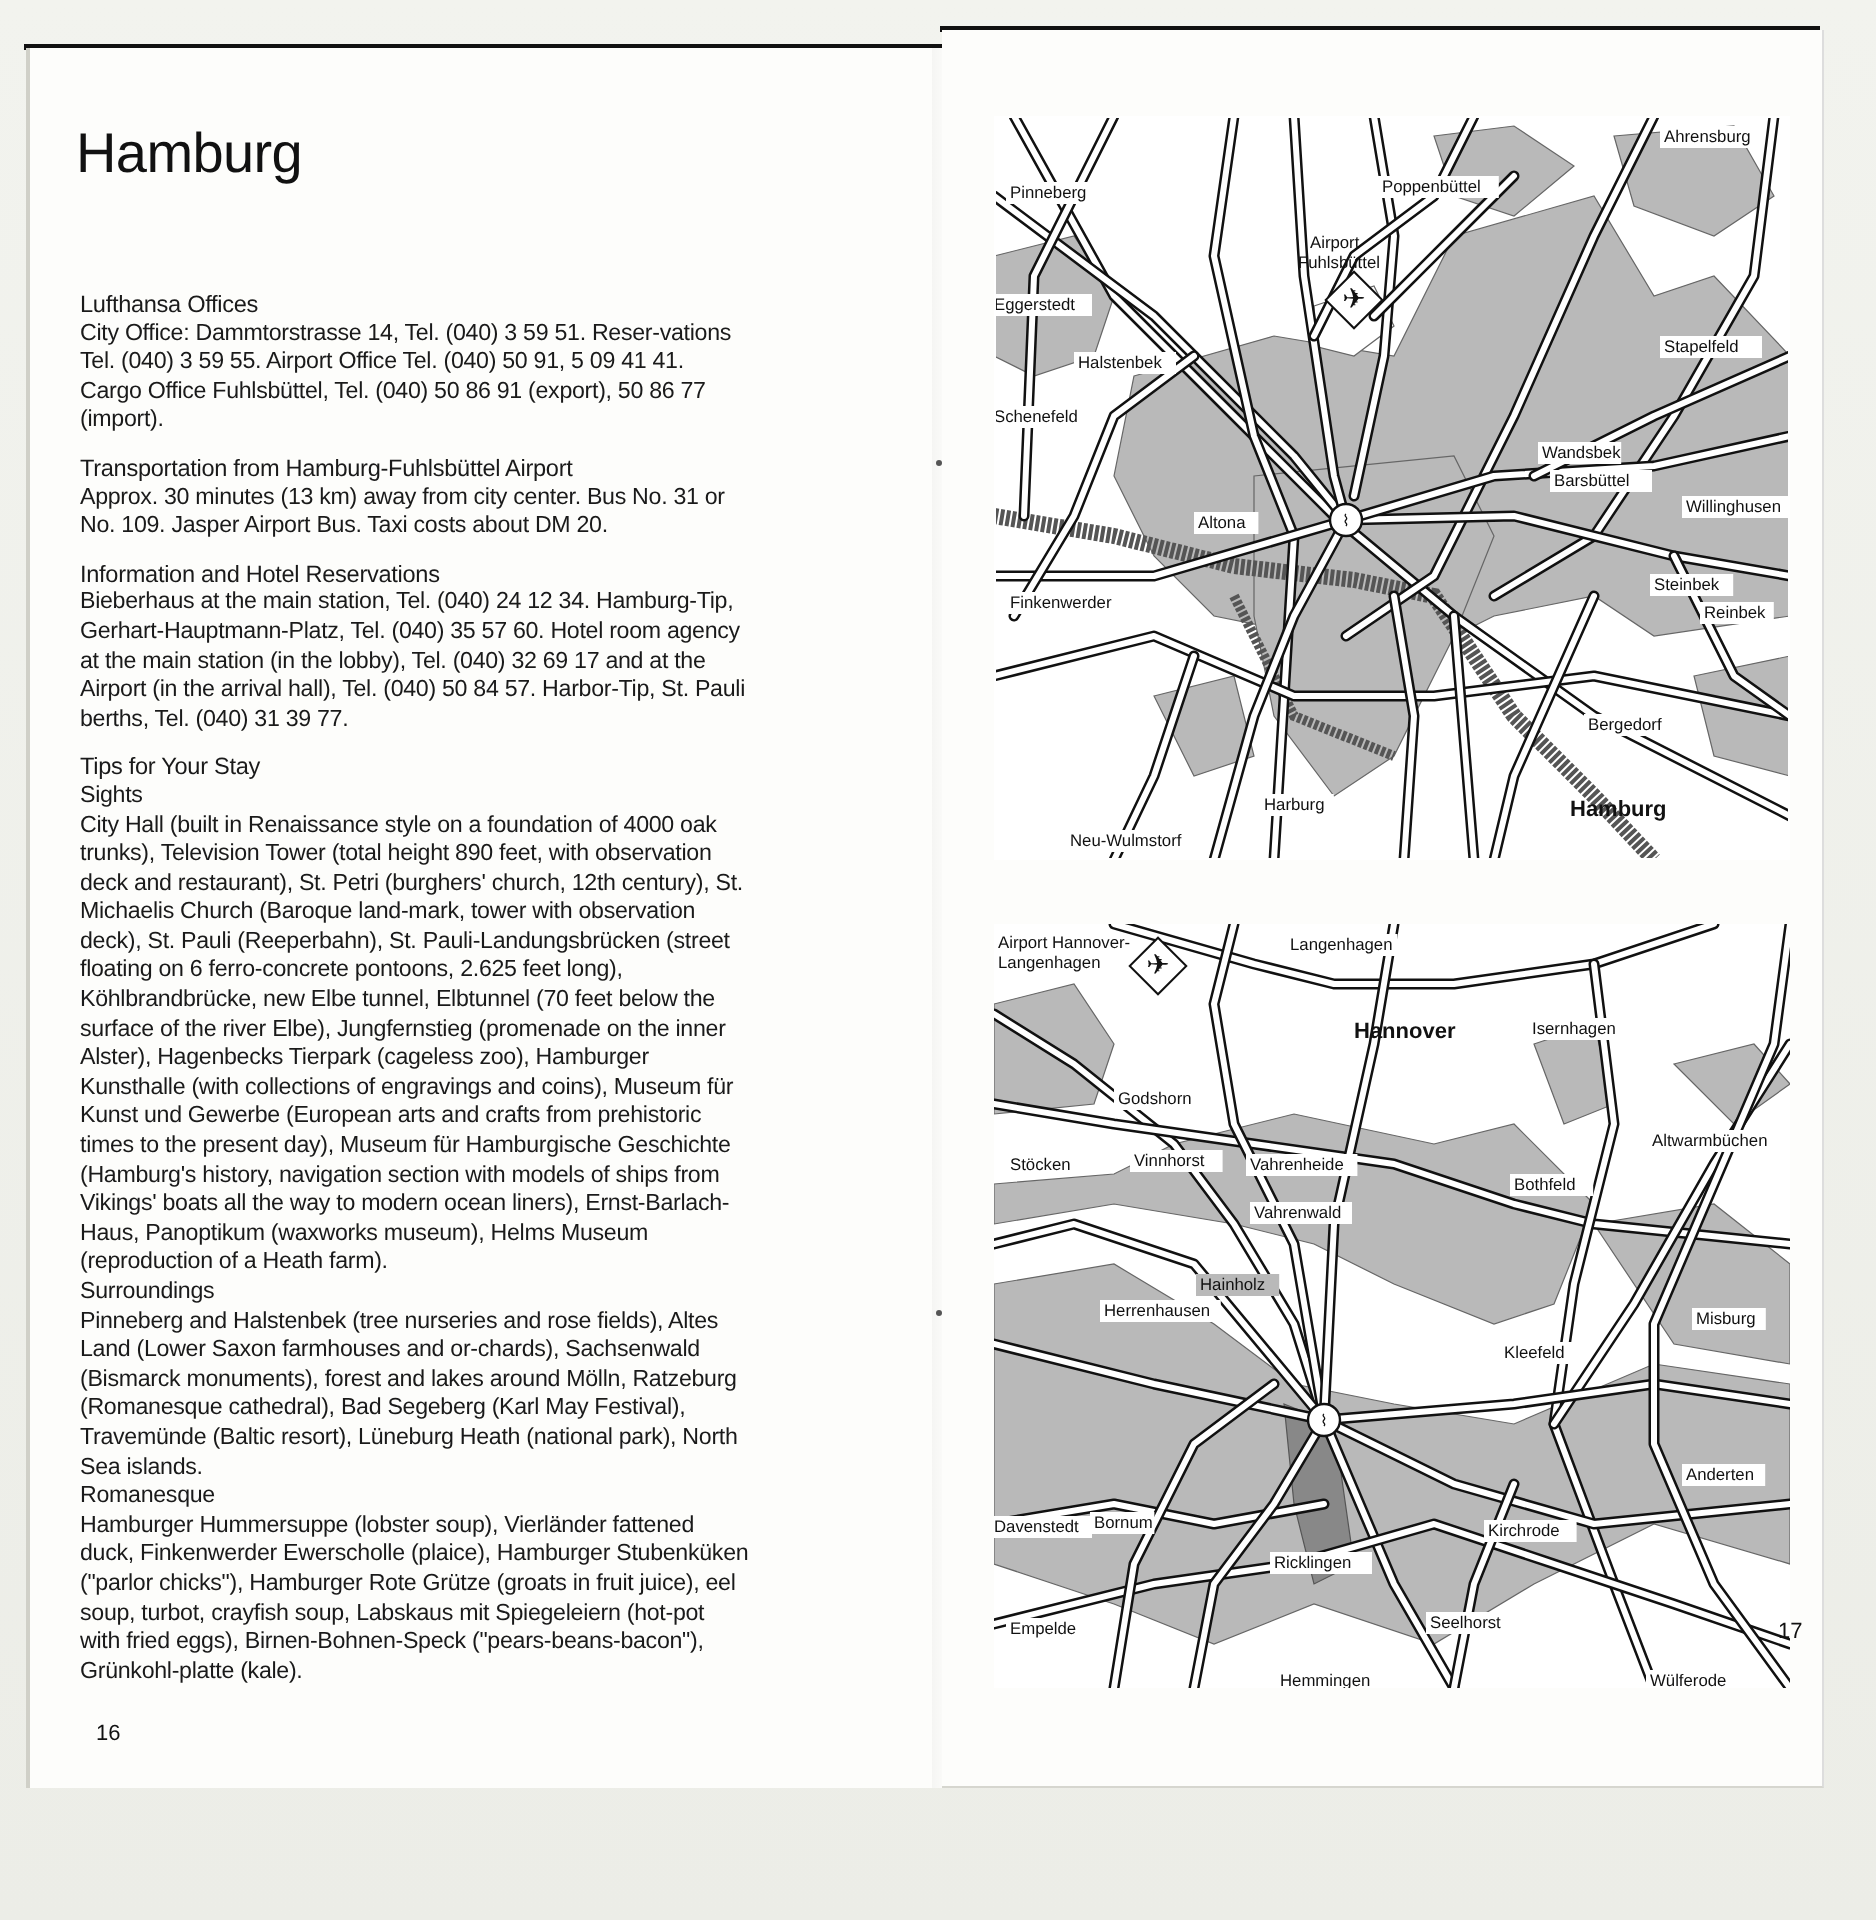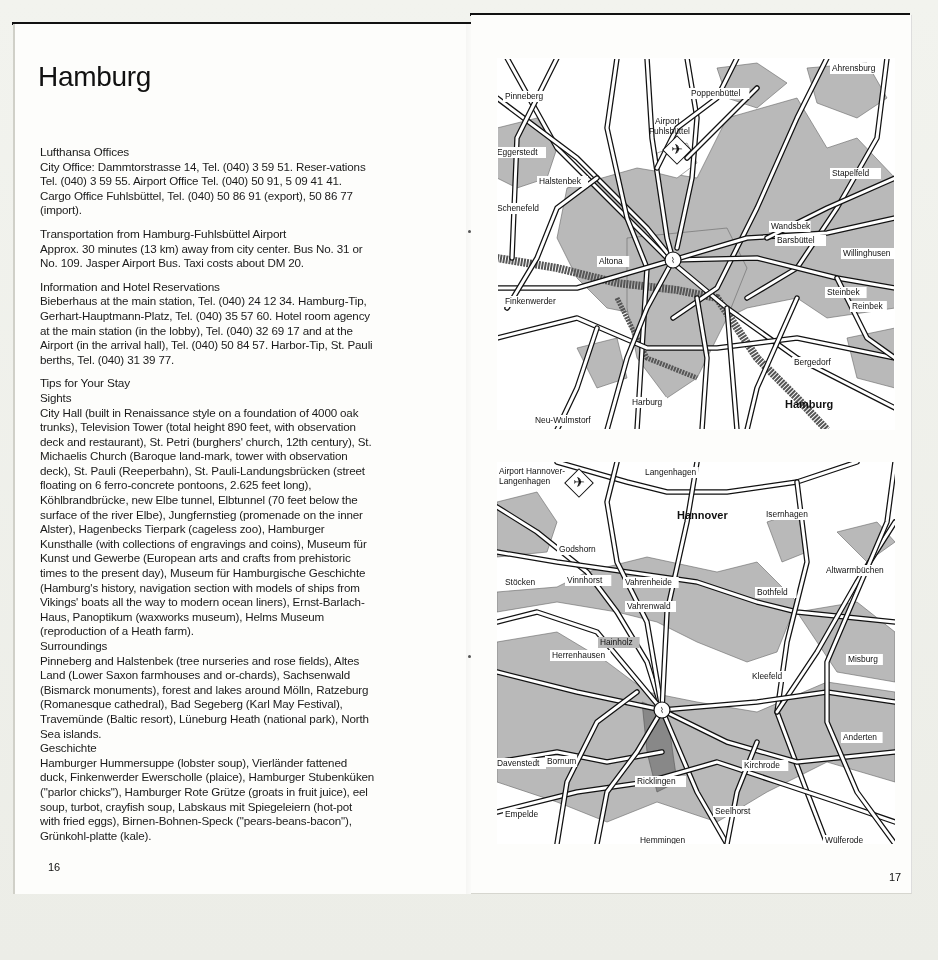--- a/index.html
+++ b/index.html
@@ -47,21 +47,21 @@
   <div class="section">
     <h3>Information and Hotel Reservations</h3>
     <p>Bieberhaus at the main station, Tel. (040) 24 12 34. Hamburg-Tip, Gerhart-Hauptmann-Platz, Tel. (040) 35 57 60. Hotel room agency at the main station (in the lobby), Tel. (040) 32 69 17 and at the Airport (in the arrival hall), Tel. (040) 50 84 57. Harbor-Tip, St. Pauli berths, Tel. (040) 31 39 77.</p>
   </div>
   <div class="section">
     <h3>Tips for Your Stay</h3>
     <span class="sub">Sights</span>
     <p>City Hall (built in Renaissance style on a foundation of 4000 oak trunks), Television Tower (total height 890 feet, with observation deck and restaurant), St. Petri (burghers' church, 12th century), St. Michaelis Church (Baroque land-mark, tower with observation deck), St. Pauli (Reeperbahn), St. Pauli-Landungsbrücken (street floating on 6 ferro-concrete pontoons, 2.625 feet long), Köhlbrandbrücke, new Elbe tunnel, Elbtunnel (70 feet below the surface of the river Elbe), Jungfernstieg (promenade on the inner Alster), Hagenbecks Tierpark (cageless zoo), Hamburger Kunsthalle (with collections of engravings and coins), Museum für Kunst und Gewerbe (European arts and crafts from prehistoric times to the present day), Museum für Hamburgische Geschichte (Hamburg's history, navigation section with models of ships from Vikings' boats all the way to modern ocean liners), Ernst-Barlach-Haus, Panoptikum (waxworks museum), Helms Museum (reproduction of a Heath farm).</p>
     <span class="sub">Surroundings</span>
     <p>Pinneberg and Halstenbek (tree nurseries and rose fields), Altes Land (Lower Saxon farmhouses and or-chards), Sachsenwald (Bismarck monuments), forest and lakes around Mölln, Ratzeburg (Romanesque cathedral), Bad Segeberg (Karl May Festival), Travemünde (Baltic resort), Lüneburg Heath (national park), North Sea islands.</p>
-    <span class="sub">Geschichte</span>
+    <span class="sub">Romanesque</span>
     <p>Hamburger Hummersuppe (lobster soup), Vierländer fattened duck, Finkenwerder Ewerscholle (plaice), Hamburger Stubenküken ("parlor chicks"), Hamburger Rote Grütze (groats in fruit juice), eel soup, turbot, crayfish soup, Labskaus mit Spiegeleiern (hot-pot with fried eggs), Birnen-Bohnen-Speck ("pears-beans-bacon"), Grünkohl-platte (kale).</p>
   </div>
 </div>
 <div class="pnum" style="left:48px;top:861px;">16</div>
 
 <div class="page-right"></div>
 <div class="holes" style="left:468px;top:230px;"></div>
 <div class="holes" style="left:468px;top:655px;"></div>
 
 <div class="map" style="left:497px;top:42px;width:398px;height:372px;margin-top:16px;">
@@ -273,13 +273,13 @@
     <g transform="translate(165,248)">
       <circle r="8" fill="#fff" stroke="#111" stroke-width="1.2"></circle>
       <text x="0" y="3" text-anchor="middle" font-size="8" fill="#111">⌇</text>
     </g>
     <text class="mlabel" x="2" y="12">Airport Hannover-</text>
     <text class="mlabel" x="2" y="22">Langenhagen</text>
     <text class="mtitle" x="180" y="57">Hannover</text>
   </svg>
 </div>
 
-<div class="pnum" style="left:889px;top:871px;text-align:right;">17</div>
+<div class="pnum" style="left:889px;top:810px;text-align:right;">17</div>
 
 </body></html>

